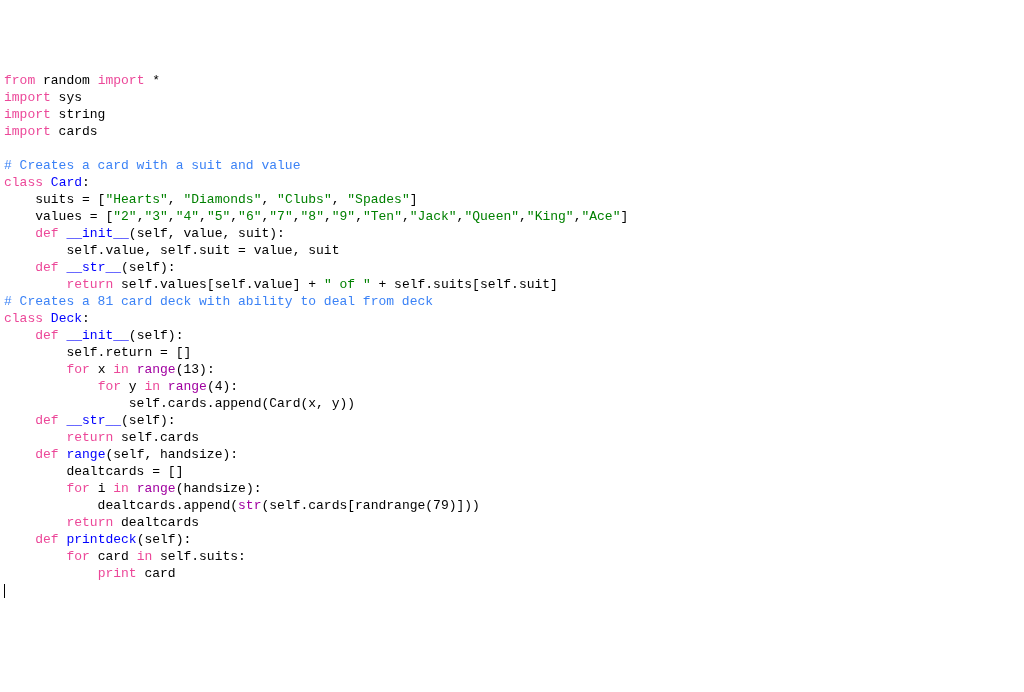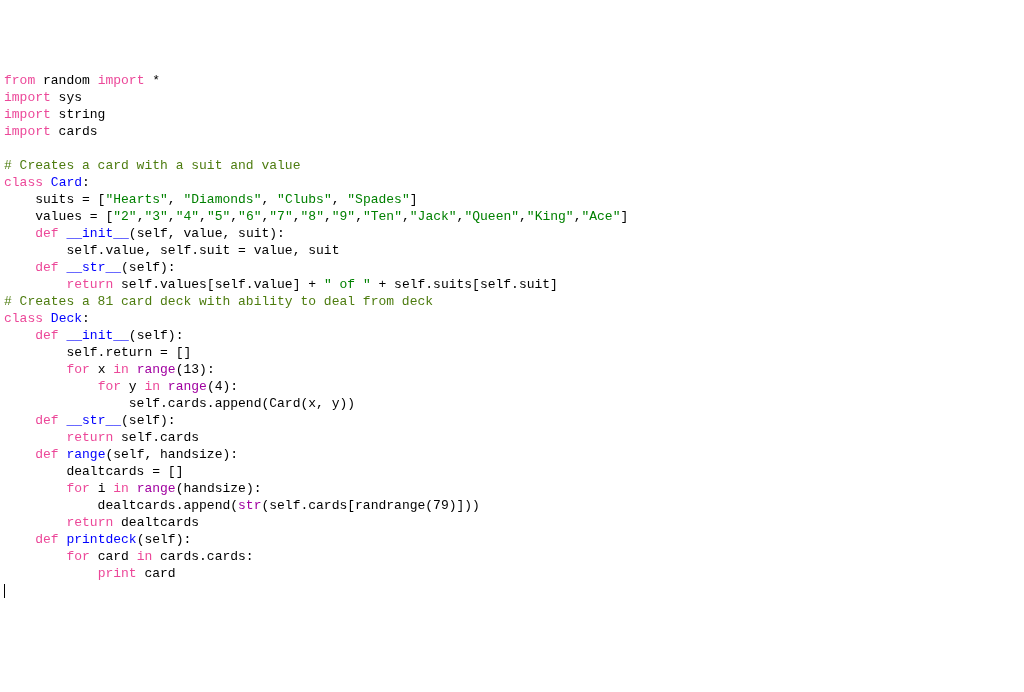--- a/index.html
+++ b/index.html
@@ -8,21 +8,21 @@
     background: #ffffff;
     font-family: "Courier New", Courier, monospace;
     font-size: 13px;
     line-height: 17px;
     white-space: pre;
     color: #000000;
   }
   .kw-orange { color: #ec4899; }
   .kw-green  { color: #008000; }
   .kw-blue   { color: #0000ff; }
-  .kw-red    { color: #4d7c0f; }
+  .kw-red    { color: #3b82f6; }
   .kw-purple { color: #a000a0; }
   .tok { display: inline; }
   #code-container { display:block; }
   .cursor {
     display:inline-block;
     width:1px;
     height:14px;
     background:#000;
     vertical-align: text-bottom;
   }
@@ -53,18 +53,18 @@
 <span class="code-line"><span class="tok ">            </span><span class="tok kw-orange">for</span><span class="tok "> y </span><span class="tok kw-orange">in</span><span class="tok "> </span><span class="tok kw-purple">range</span><span class="tok ">(4):</span></span>
 <span class="code-line"><span class="tok ">                self.cards.append(Card(x, y))</span></span>
 <span class="code-line"><span class="tok ">    </span><span class="tok kw-orange">def</span><span class="tok "> </span><span class="tok kw-blue">__str__</span><span class="tok ">(self):</span></span>
 <span class="code-line"><span class="tok ">        </span><span class="tok kw-orange">return</span><span class="tok "> self.cards</span></span>
 <span class="code-line"><span class="tok ">    </span><span class="tok kw-orange">def</span><span class="tok "> </span><span class="tok kw-blue">range</span><span class="tok ">(self, handsize):</span></span>
 <span class="code-line"><span class="tok ">        dealtcards = []</span></span>
 <span class="code-line"><span class="tok ">        </span><span class="tok kw-orange">for</span><span class="tok "> i </span><span class="tok kw-orange">in</span><span class="tok "> </span><span class="tok kw-purple">range</span><span class="tok ">(handsize):</span></span>
 <span class="code-line"><span class="tok ">            dealtcards.append(</span><span class="tok kw-purple">str</span><span class="tok ">(self.cards[randrange(79)]))</span></span>
 <span class="code-line"><span class="tok ">        </span><span class="tok kw-orange">return</span><span class="tok "> dealtcards</span></span>
 <span class="code-line"><span class="tok ">    </span><span class="tok kw-orange">def</span><span class="tok "> </span><span class="tok kw-blue">printdeck</span><span class="tok ">(self):</span></span>
-<span class="code-line"><span class="tok ">        </span><span class="tok kw-orange">for</span><span class="tok "> card </span><span class="tok kw-orange">in</span><span class="tok "> cards.cards:</span></span>
+<span class="code-line"><span class="tok ">        </span><span class="tok kw-orange">for</span><span class="tok "> card </span><span class="tok kw-orange">in</span><span class="tok "> self.suits:</span></span>
 <span class="code-line"><span class="tok ">            </span><span class="tok kw-orange">print</span><span class="tok "> card</span></span>
 <span class="cursor"></span></div>
 
 
 
 
 </body></html>

